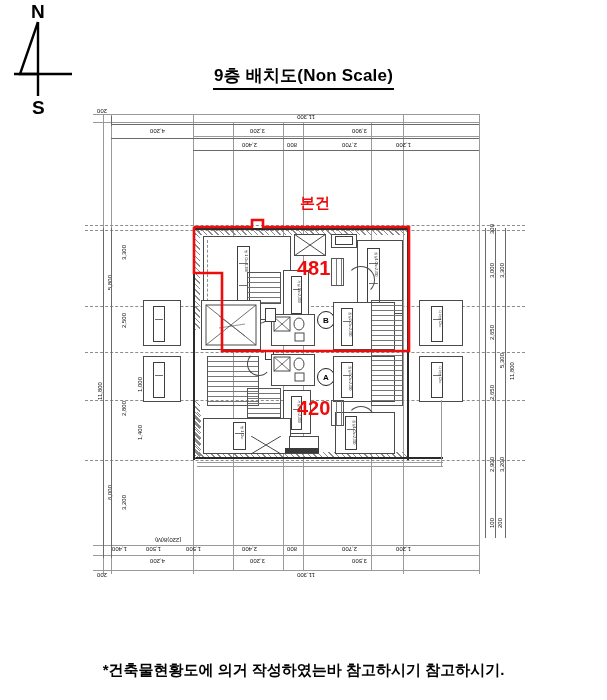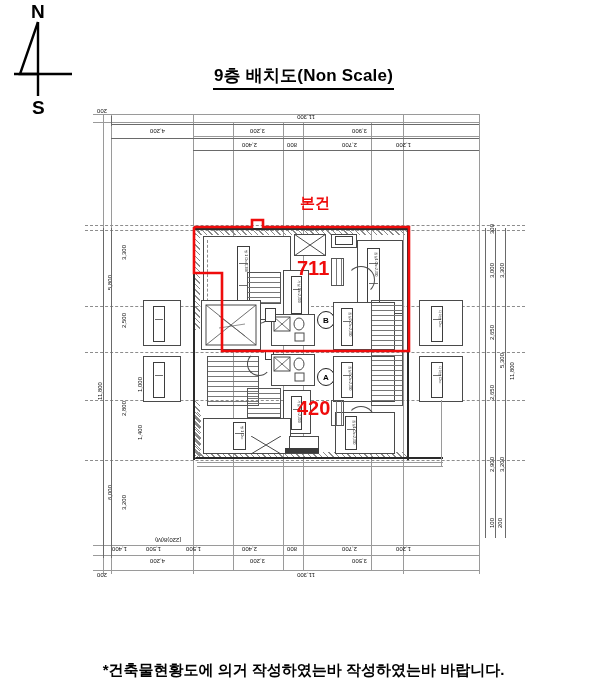--- a/index.html
+++ b/index.html
@@ -338,19 +338,19 @@
     <div class="ln lnh light" style="left:112px;top:366px;width:246px;"></div>
     <div class="ln lnv light" style="left:356px;top:300px;height:66px;"></div>
   </div>
 
   <svg id="redzone" viewBox="0 0 440 490" width="440" height="490">
 
     <polyline points="109,127 167,127 167,120 178,120 178,127 324,127 324,251 137,251 137,173 109,173 109,127" fill="none" stroke="#ef0c0c" stroke-width="2.6" stroke-linejoin="miter"></polyline>
   </svg>
 
   <div class="redtxt" id="lbl-bongeon">본건</div>
-  <div class="redtxt" id="lbl-902">711</div>
+  <div class="redtxt" id="lbl-902">481</div>
   <div class="redtxt" id="lbl-901">420</div>
 </div>
 
 <div class="abs" id="note">
-  <span>*건축물현황도에 의거 작성하였는바 작성하였는바 바랍니다.</span>
+  <span>*건축물현황도에 의거 작성하였는바 참고하시기 참고하시기.</span>
 </div>
 
 </body></html>

